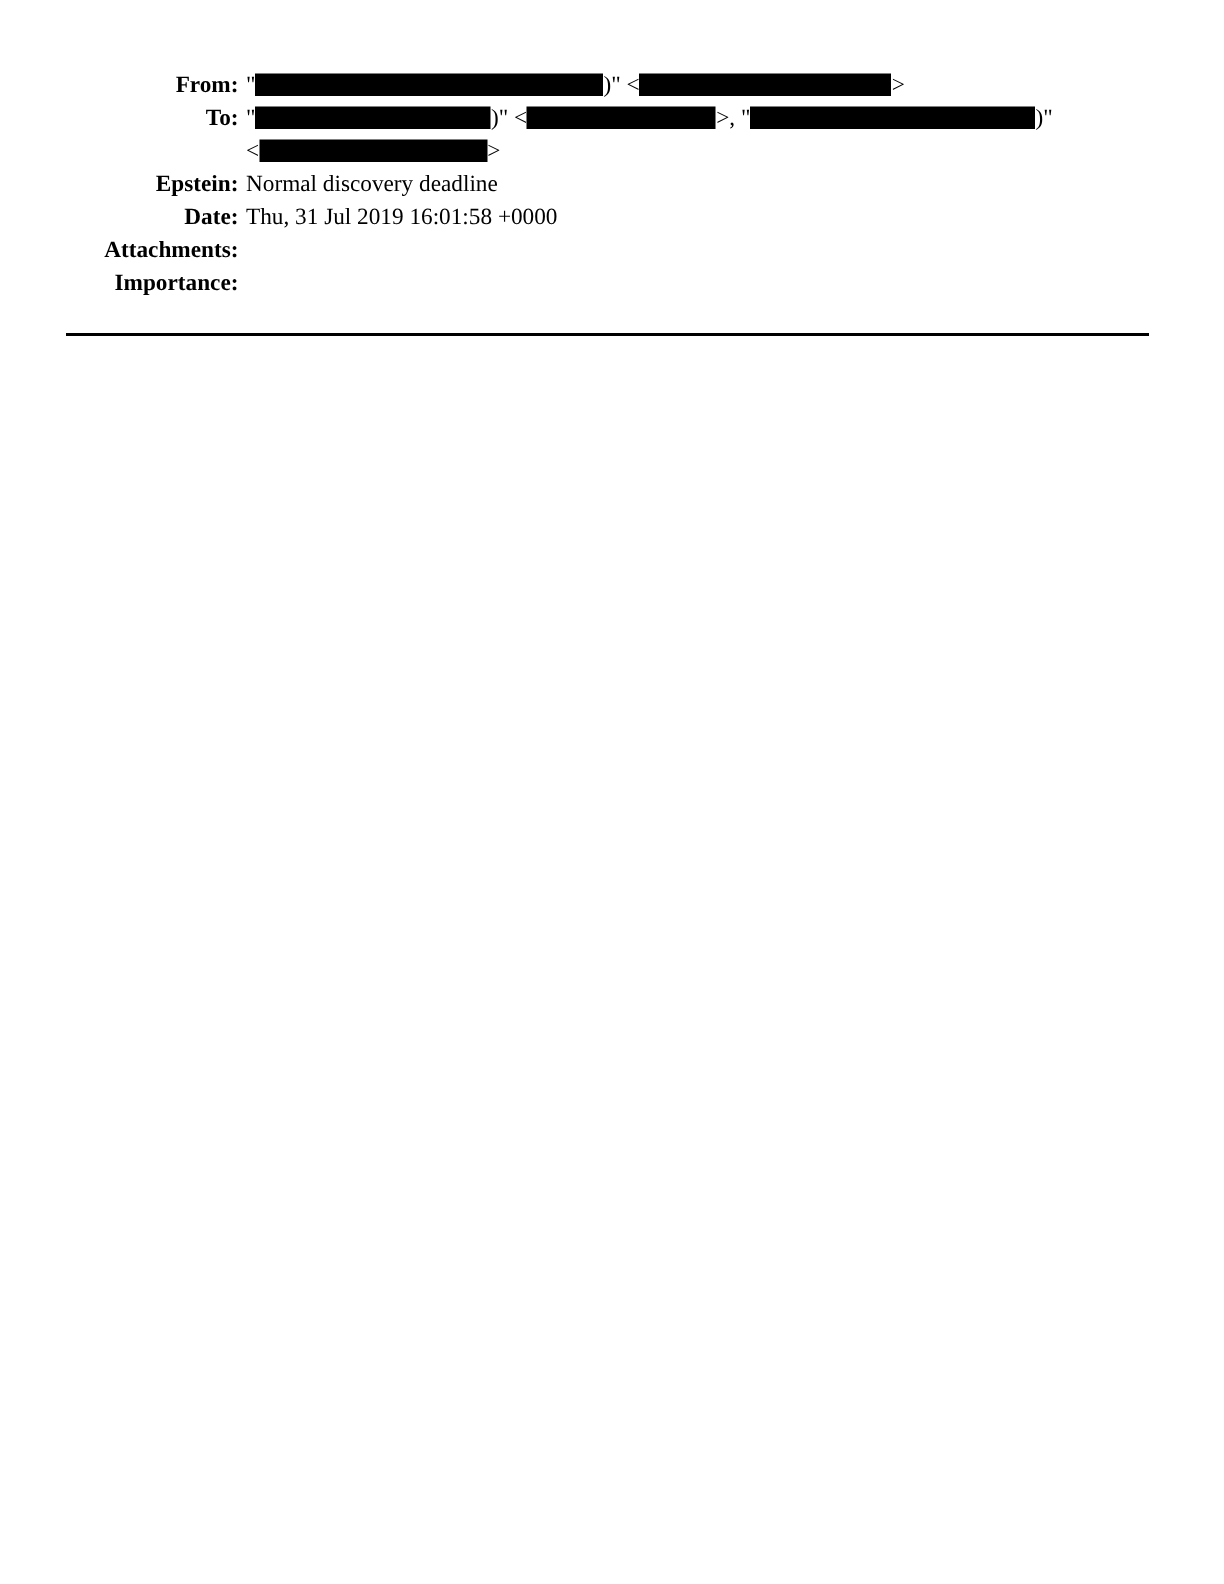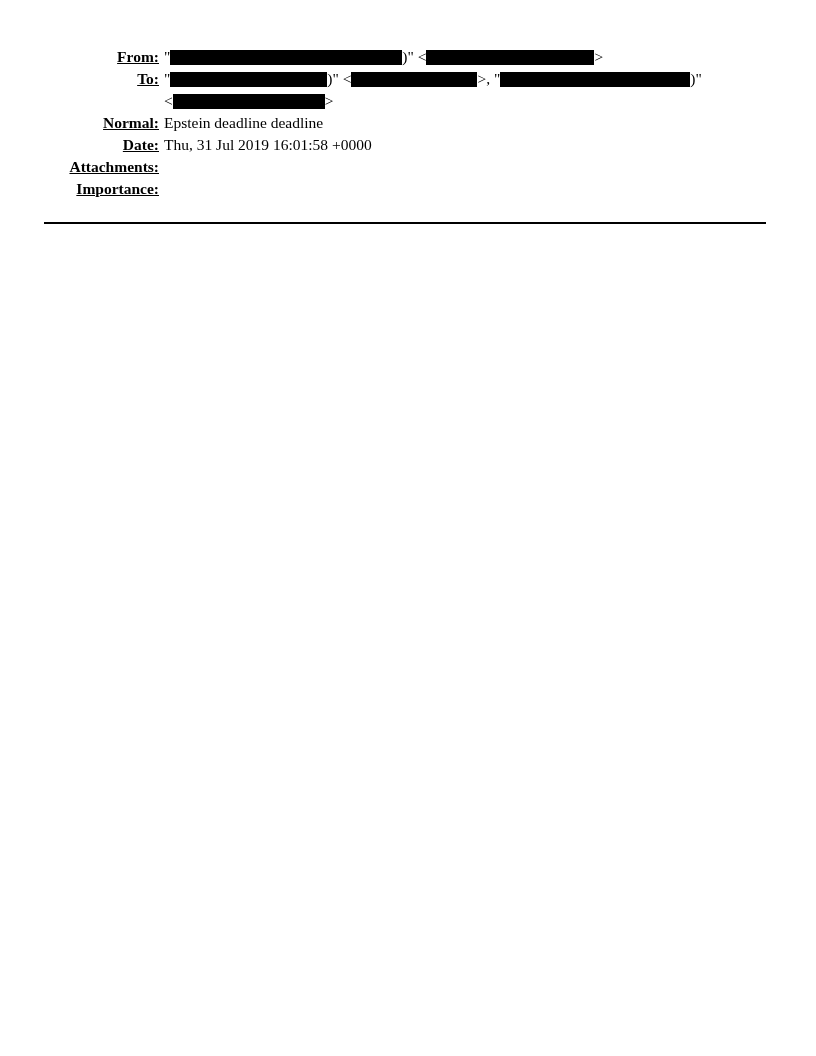--- a/index.html
+++ b/index.html
@@ -39,21 +39,20 @@
 
   .hdr-label {
     width: 164px;
     flex: 0 0 164px;
     text-align: right;
     font-weight: bold;
     font-size: 15.5px;
     padding-right: 5px;
     box-sizing: border-box;
     white-space: nowrap;
-    text-decoration: underline;
   }
 
   .hdr-value {
     flex: 1 1 auto;
     font-size: 15.5px;
     white-space: nowrap;
     position: relative;
   }
 
   .hdr-value-wrap {
@@ -121,22 +120,22 @@
           <span class="angle">&lt;</span><span class="redact" style="width:126px"></span><span class="angle">&gt;,</span>
           <span class="q">"</span><span class="redact" style="width:190px"></span><span class="q">)"</span>
         </div>
         <div class="line2">
           <span class="angle">&lt;</span><span class="redact" style="width:152px"></span><span class="angle">&gt;</span>
         </div>
       </div>
     </div>
 
     <div class="hdr-row">
-      <div class="hdr-label">Normal:</div>
-      <div class="hdr-value">Epstein deadline deadline</div>
+      <div class="hdr-label">Epstein:</div>
+      <div class="hdr-value">Normal discovery deadline</div>
     </div>
 
     <div class="hdr-row">
       <div class="hdr-label">Date:</div>
       <div class="hdr-value">Thu, 31 Jul 2019 16:01:58 +0000</div>
     </div>
 
     <div class="hdr-row">
       <div class="hdr-label">Attachments:</div>
     </div>

